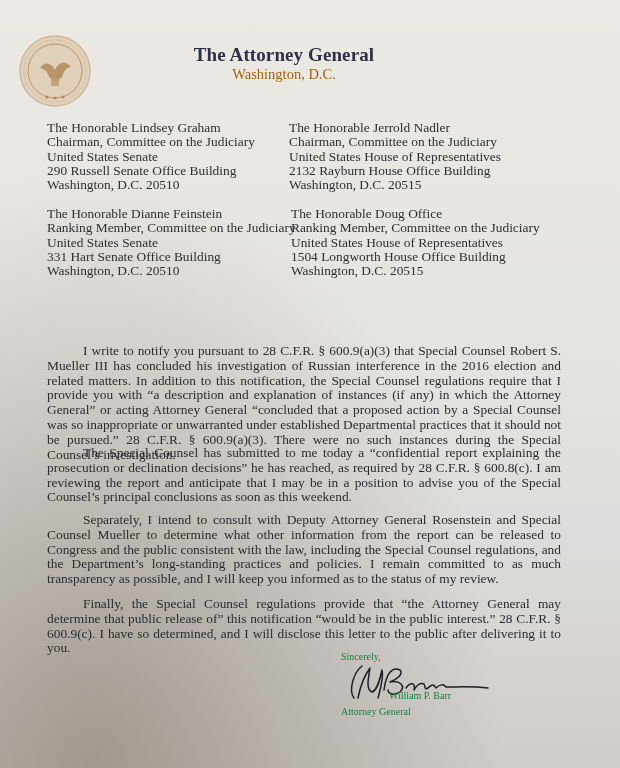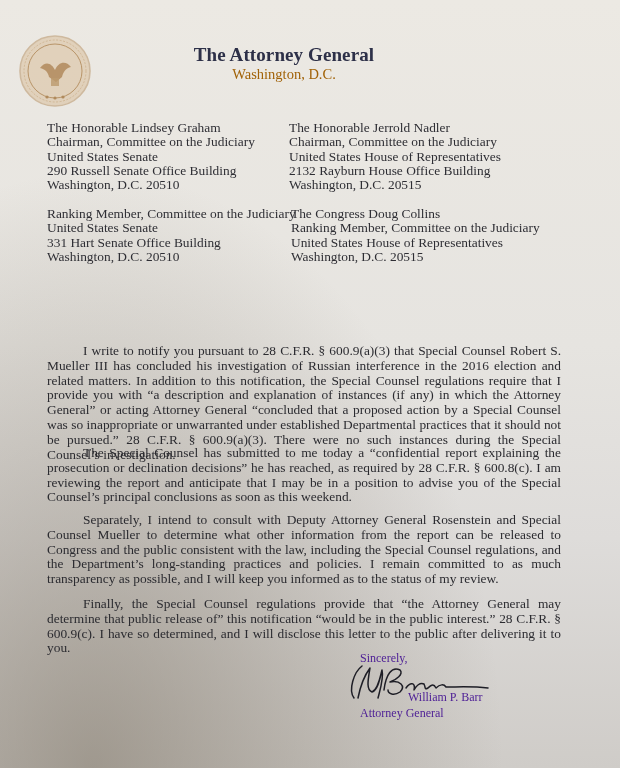--- a/index.html
+++ b/index.html
@@ -78,23 +78,23 @@
     }
     .salutation { top: 298px; text-align: left; width: 440px; }
     .para { text-indent: 36px; }
     .p1 { top: 344px; }
     .p2 { top: 446px; }
     .p3 { top: 513px; }
     .p4 { top: 597px; }
 
     .closing {
       position: absolute;
-      left: 360px;
-      font-size: 12px;
-      color: #4c1d95;
+      left: 341px;
+      font-size: 10px;
+      color: #15803d;
       white-space: nowrap;
     }
     .sincerely { top: 651px; }
     .signer-name { top: 690px; margin-left: 48px; }
     .signer-title { top: 706px; }
     .signature {
       position: absolute;
       left: 340px;
       top: 660px;
       width: 150px;
@@ -131,30 +131,32 @@
 
   <div class="addr addr-2">
     <div>The Honorable Jerrold Nadler</div>
     <div>Chairman, Committee on the Judiciary</div>
     <div>United States House of Representatives</div>
     <div>2132 Rayburn House Office Building</div>
     <div>Washington, D.C. 20515</div>
   </div>
 
   <div class="addr addr-3">
+    <div>The Honorable Dianne Feinstein</div>
     <div>Ranking Member, Committee on the Judiciary</div>
     <div>United States Senate</div>
     <div>331 Hart Senate Office Building</div>
     <div>Washington, D.C. 20510</div>
   </div>
 
   <div class="addr addr-4">
-    <div>The Congress Doug Collins</div>
+    <div>The Honorable Doug Office</div>
     <div>Ranking Member, Committee on the Judiciary</div>
     <div>United States House of Representatives</div>
+    <div>1504 Longworth House Office Building</div>
     <div>Washington, D.C. 20515</div>
   </div>
 
 
   <div class="body-text para p1">I write to notify you pursuant to 28 C.F.R. § 600.9(a)(3) that Special Counsel Robert S. Mueller III has concluded his investigation of Russian interference in the 2016 election and related matters.  In addition to this notification, the Special Counsel regulations require that I provide you with “a description and explanation of instances (if any) in which the Attorney General” or acting Attorney General “concluded that a proposed action by a Special Counsel was so inappropriate or unwarranted under established Departmental practices that it should not be pursued.”  28 C.F.R. § 600.9(a)(3). There were no such instances during the Special Counsel’s investigation.</div>
   <div class="body-text para p2">The Special Counsel has submitted to me today a “confidential report explaining the prosecution or declination decisions” he has reached, as required by 28 C.F.R. § 600.8(c).  I am reviewing the report and anticipate that I may be in a position to advise you of the Special Counsel’s principal conclusions as soon as this weekend.</div>
   <div class="body-text para p3">Separately, I intend to consult with Deputy Attorney General Rosenstein and Special Counsel Mueller to determine what other information from the report can be released to Congress and the public consistent with the law, including the Special Counsel regulations, and the Department’s long-standing practices and policies.  I remain committed to as much transparency as possible, and I will keep you informed as to the status of my review.</div>
   <div class="body-text para p4">Finally, the Special Counsel regulations provide that “the Attorney General may determine that public release of” this notification “would be in the public interest.”  28 C.F.R. § 600.9(c).  I have so determined, and I will disclose this letter to the public after delivering it to you.</div>
 
   <div class="closing sincerely">Sincerely,</div>

